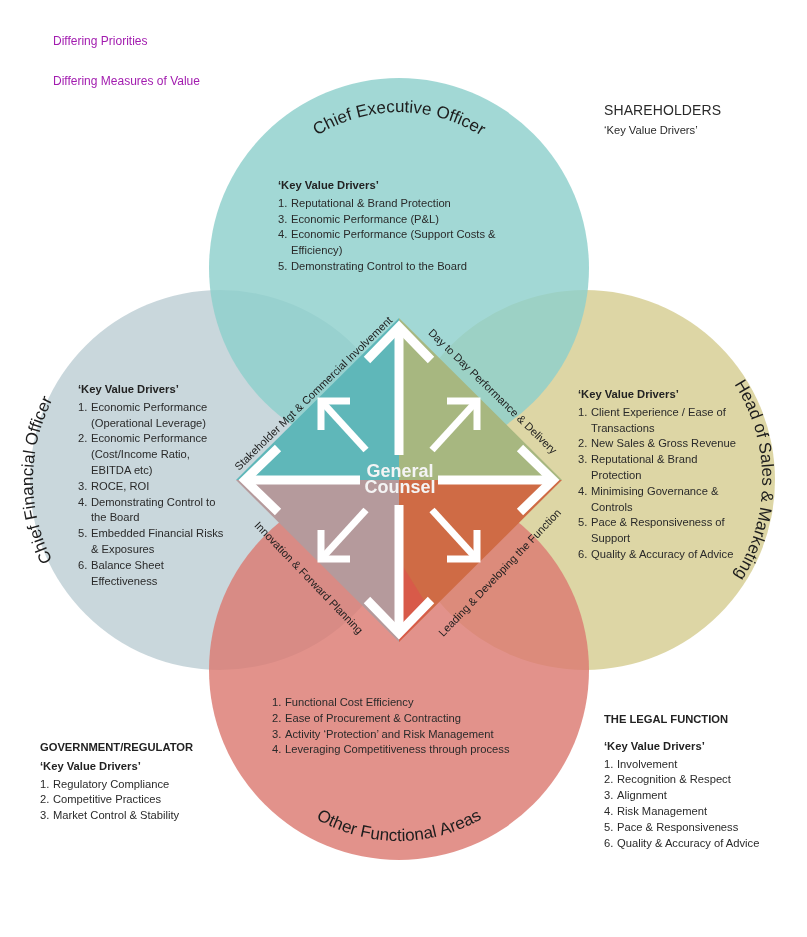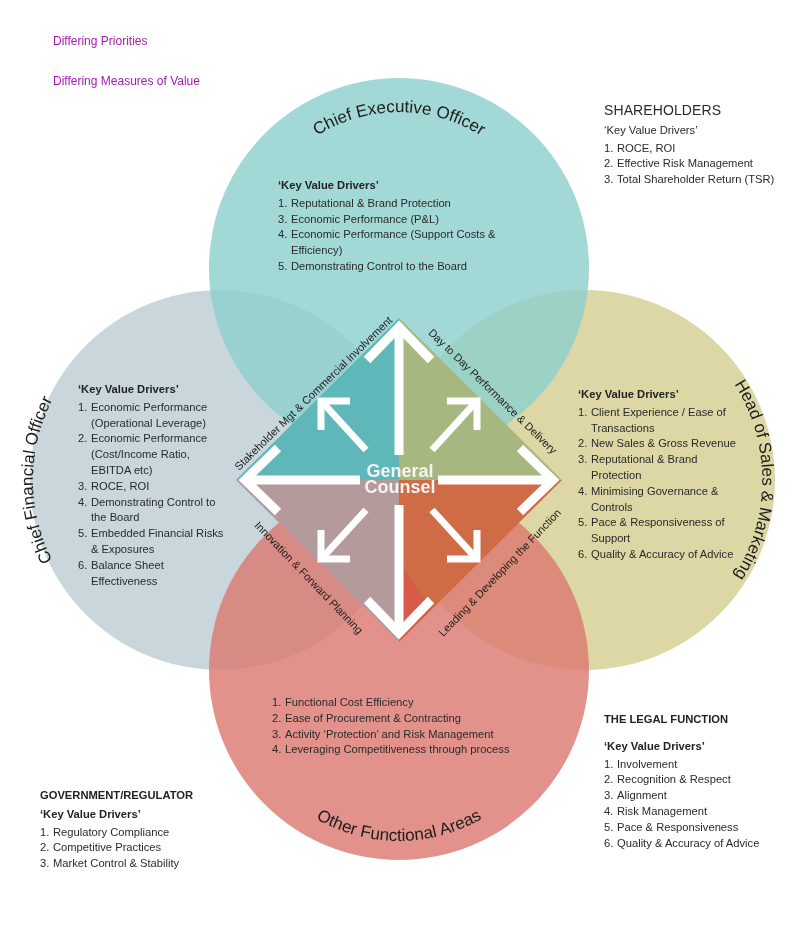--- a/index.html
+++ b/index.html
@@ -158,41 +158,36 @@
       <li><span class="n">1.</span><span>Functional Cost Efficiency</span></li>
       <li><span class="n">2.</span><span>Ease of Procurement &amp; Contracting</span></li>
       <li><span class="n">3.</span><span>Activity ‘Protection’ and Risk Management</span></li>
       <li><span class="n">4.</span><span>Leveraging Competitiveness through process</span></li>
     </ol>
 </div>
 
 <div class="abs blk" style="left:604px; top:103px; width:180px;">
   <div class="cap" style="margin-bottom:4px;">SHAREHOLDERS</div>
   <div style="margin-bottom:2px;">‘Key Value Drivers’</div>
-  <ol>
-      <li><span class="n">1.</span><span>ROCE, ROI</span></li>
-      <li><span class="n">2.</span><span>Effective Risk Management</span></li>
-      <li><span class="n">3.</span><span>Total Shareholder Return (TSR)</span></li>
-    </ol>
 </div>
 
 <div class="abs blk" style="left:604px; top:712px; width:180px;">
   <div class="head" style="margin-bottom:11px;">THE LEGAL FUNCTION</div>
   <div class="head" style="margin-bottom:2px;">‘Key Value Drivers’</div>
   <ol>
       <li><span class="n">1.</span><span>Involvement</span></li>
       <li><span class="n">2.</span><span>Recognition &amp; Respect</span></li>
       <li><span class="n">3.</span><span>Alignment</span></li>
       <li><span class="n">4.</span><span>Risk Management</span></li>
       <li><span class="n">5.</span><span>Pace &amp; Responsiveness</span></li>
       <li><span class="n">6.</span><span>Quality &amp; Accuracy of Advice</span></li>
     </ol>
 </div>
 
-<div class="abs blk" style="left:40px; top:788px; width:190px;">
+<div class="abs blk" style="left:40px; top:740px; width:190px;">
   <div class="head" style="margin-bottom:3px;">GOVERNMENT/REGULATOR</div>
   <div class="head" style="margin-bottom:2px;">‘Key Value Drivers’</div>
   <ol>
       <li><span class="n">1.</span><span>Regulatory Compliance</span></li>
       <li><span class="n">2.</span><span>Competitive Practices</span></li>
       <li><span class="n">3.</span><span>Market Control &amp; Stability</span></li>
     </ol>
 </div>
 
 </body></html>

